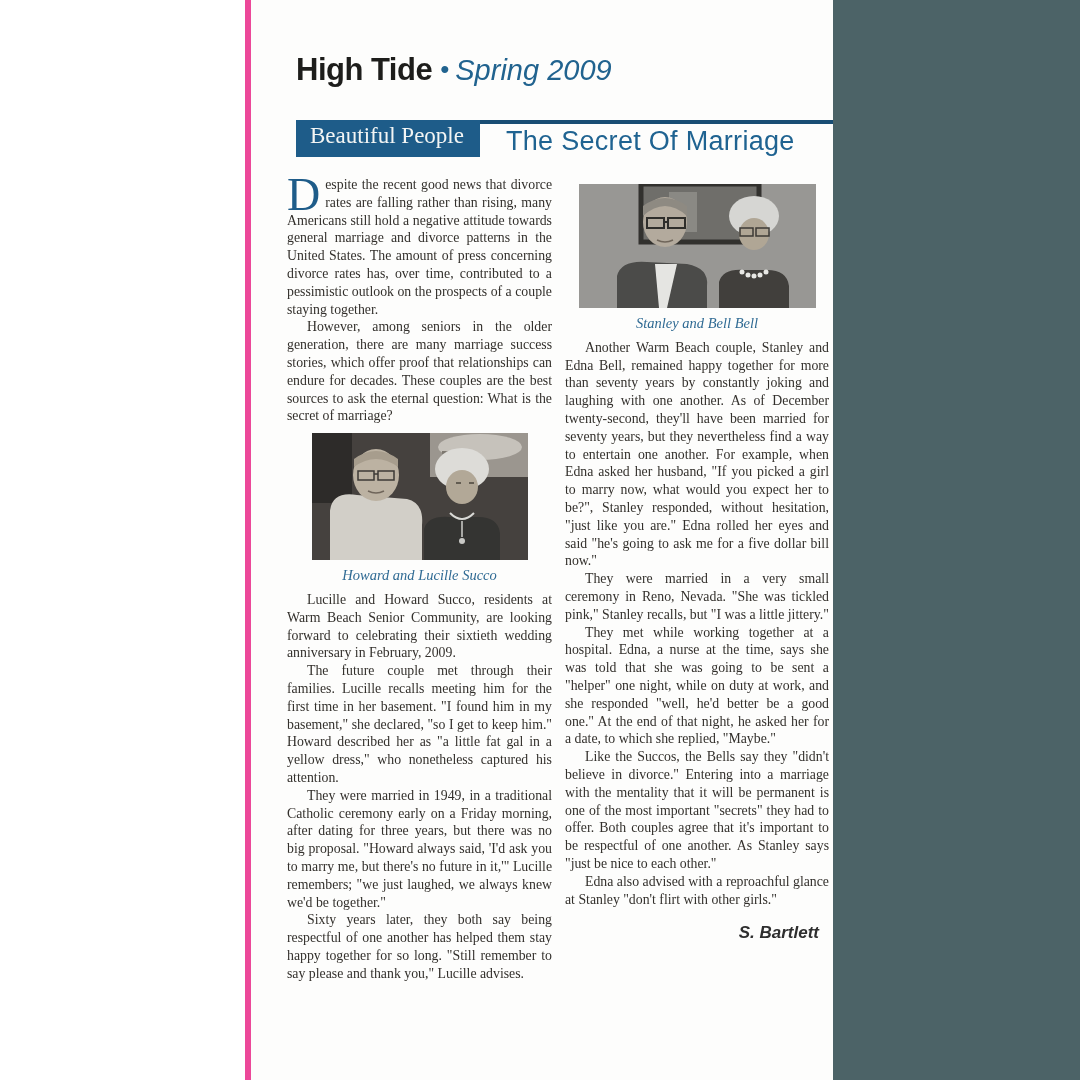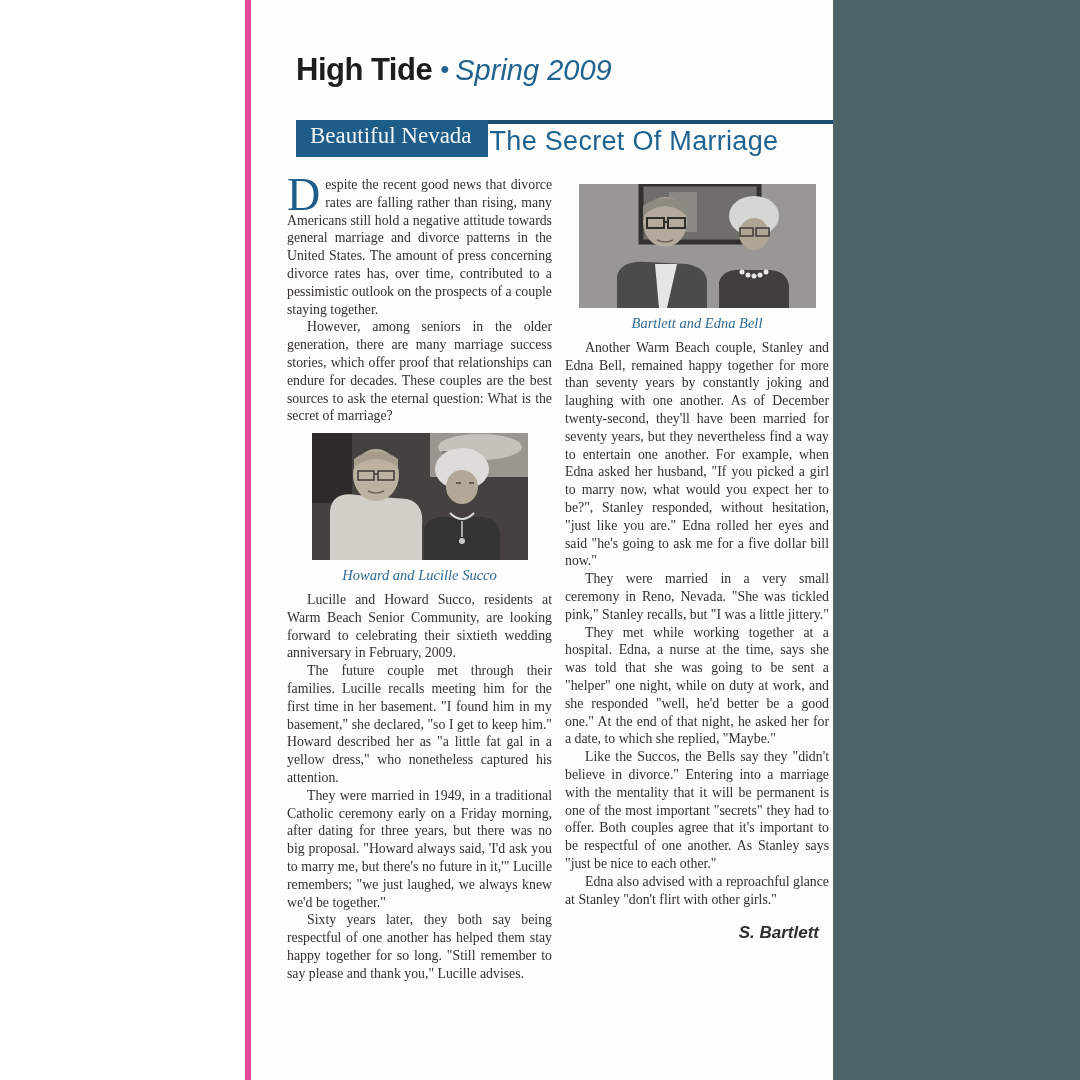--- a/index.html
+++ b/index.html
@@ -16,21 +16,21 @@
         border-left:6px solid #ec4899;box-sizing:border-box;}
 
   .masthead{position:absolute;left:45px;top:52px;white-space:nowrap;}
   .mast-title{font-family:"Liberation Sans",sans-serif;font-weight:bold;font-size:31px;color:#1d1d1b;letter-spacing:-0.5px;}
   .mast-sep{font-family:"Liberation Sans",sans-serif;font-size:26px;color:#21638f;margin:0 6px 0 8px;vertical-align:2px;}
   .mast-issue{font-family:"Liberation Sans",sans-serif;font-style:italic;font-size:29px;color:#21638f;}
 
   .section-bar{position:absolute;left:45px;top:120px;right:0;display:flex;align-items:stretch;}
   .section-label{background:#1e5c89;color:#f3f5f4;font-family:"Liberation Serif",serif;
                  font-size:23px;padding:3px 16px 6px 14px;white-space:nowrap;}
-  .headline-wrap{flex:1;border-top:4px solid #194d74;padding:2px 0 0 2px;}
+  .headline-wrap{flex:1;border-top:4px solid #194d74;padding:2px 0 0 26px;}
   .headline{margin:0;font-family:"Liberation Sans",sans-serif;font-weight:normal;
             font-size:27px;color:#1f6391;letter-spacing:0.3px;}
 
   .columns{position:absolute;left:36px;top:176px;width:542px;display:flex;gap:13px;}
   .col{width:265px;font-size:13.8px;line-height:17.8px;color:#33302c;text-align:justify;}
   .col-right{width:264px;}
   .para{margin:0;}
   .para.indent{text-indent:1.45em;}
   .dropcap{float:left;font-size:46px;line-height:31px;padding:3px 5px 0 0;color:#1e5c89;}
 
@@ -50,21 +50,21 @@
   <div class="backing-top"></div>
   <div class="scan-mark"></div>
 
   <div class="page">
 
     <div class="masthead">
       <span class="mast-title">High Tide</span><span class="mast-sep">•</span><span class="mast-issue">Spring 2009</span>
     </div>
 
     <div class="section-bar">
-      <div class="section-label">Beautiful Nevada</div>
+      <div class="section-label">Beautiful People</div>
       <div class="headline-wrap">
         <h1 class="headline">The Secret Of Marriage</h1>
       </div>
     </div>
 
     <div class="columns">
 
       <div class="col">
         <p class="para"><span class="dropcap">D</span><span>espite the recent good news that divorce rates are falling rather than rising, many Americans still hold a negative attitude towards general marriage and divorce patterns in the United States. The amount of press concerning divorce rates has, over time, contributed to a pessimistic outlook on the prospects of a couple staying together.</span></p>
         <p class="para indent">However, among seniors in the older generation, there are many marriage success stories, which offer proof that relationships can endure for decades. These couples are the best sources to ask the eternal question: What is the secret of marriage?</p>
@@ -119,21 +119,21 @@
             <ellipse cx="175" cy="50" rx="15" ry="16" fill="#b0a695"></ellipse>
             <path d="M140 124 L140 98 Q144 84 166 86 L188 86 Q208 86 210 102 L210 124 Z" fill="#413f3c"></path>
             <rect x="161" y="44" width="13" height="8" fill="none" stroke="#3c3a36" stroke-width="1.5"></rect>
             <rect x="177" y="44" width="13" height="8" fill="none" stroke="#3c3a36" stroke-width="1.5"></rect>
             <circle cx="163" cy="88" r="2.5" fill="#e8e8e5"></circle>
             <circle cx="169" cy="91" r="2.5" fill="#e8e8e5"></circle>
             <circle cx="175" cy="92" r="2.5" fill="#e8e8e5"></circle>
             <circle cx="181" cy="91" r="2.5" fill="#e8e8e5"></circle>
             <circle cx="187" cy="88" r="2.5" fill="#e8e8e5"></circle>
           </svg>
-          <div class="figcaption">Bartlett and Edna Bell</div>
+          <div class="figcaption">Stanley and Bell Bell</div>
         </div>
 
         <p class="para indent">Another Warm Beach couple, Stanley and Edna Bell, remained happy together for more than seventy years by constantly joking and laughing with one another. As of December twenty-second, they'll have been married for seventy years, but they nevertheless find a way to entertain one another. For example, when Edna asked her husband, "If you picked a girl to marry now, what would you expect her to be?", Stanley responded, without hesitation, "just like you are." Edna rolled her eyes and said "he's going to ask me for a five dollar bill now."</p>
         <p class="para indent">They were married in a very small ceremony in Reno, Nevada. "She was tickled pink," Stanley recalls, but "I was a little jittery."</p>
         <p class="para indent">They met while working together at a hospital. Edna, a nurse at the time, says she was told that she was going to be sent a "helper" one night, while on duty at work, and she responded "well, he'd better be a good one." At the end of that night, he asked her for a date, to which she replied, "Maybe."</p>
         <p class="para indent">Like the Succos, the Bells say they "didn't believe in divorce." Entering into a marriage with the mentality that it will be permanent is one of the most important "secrets" they had to offer. Both couples agree that it's important to be respectful of one another. As Stanley says "just be nice to each other."</p>
         <p class="para indent">Edna also advised with a reproachful glance at Stanley "don't flirt with other girls."</p>
         <p class="byline">S. Bartlett</p>
       </div>
 

